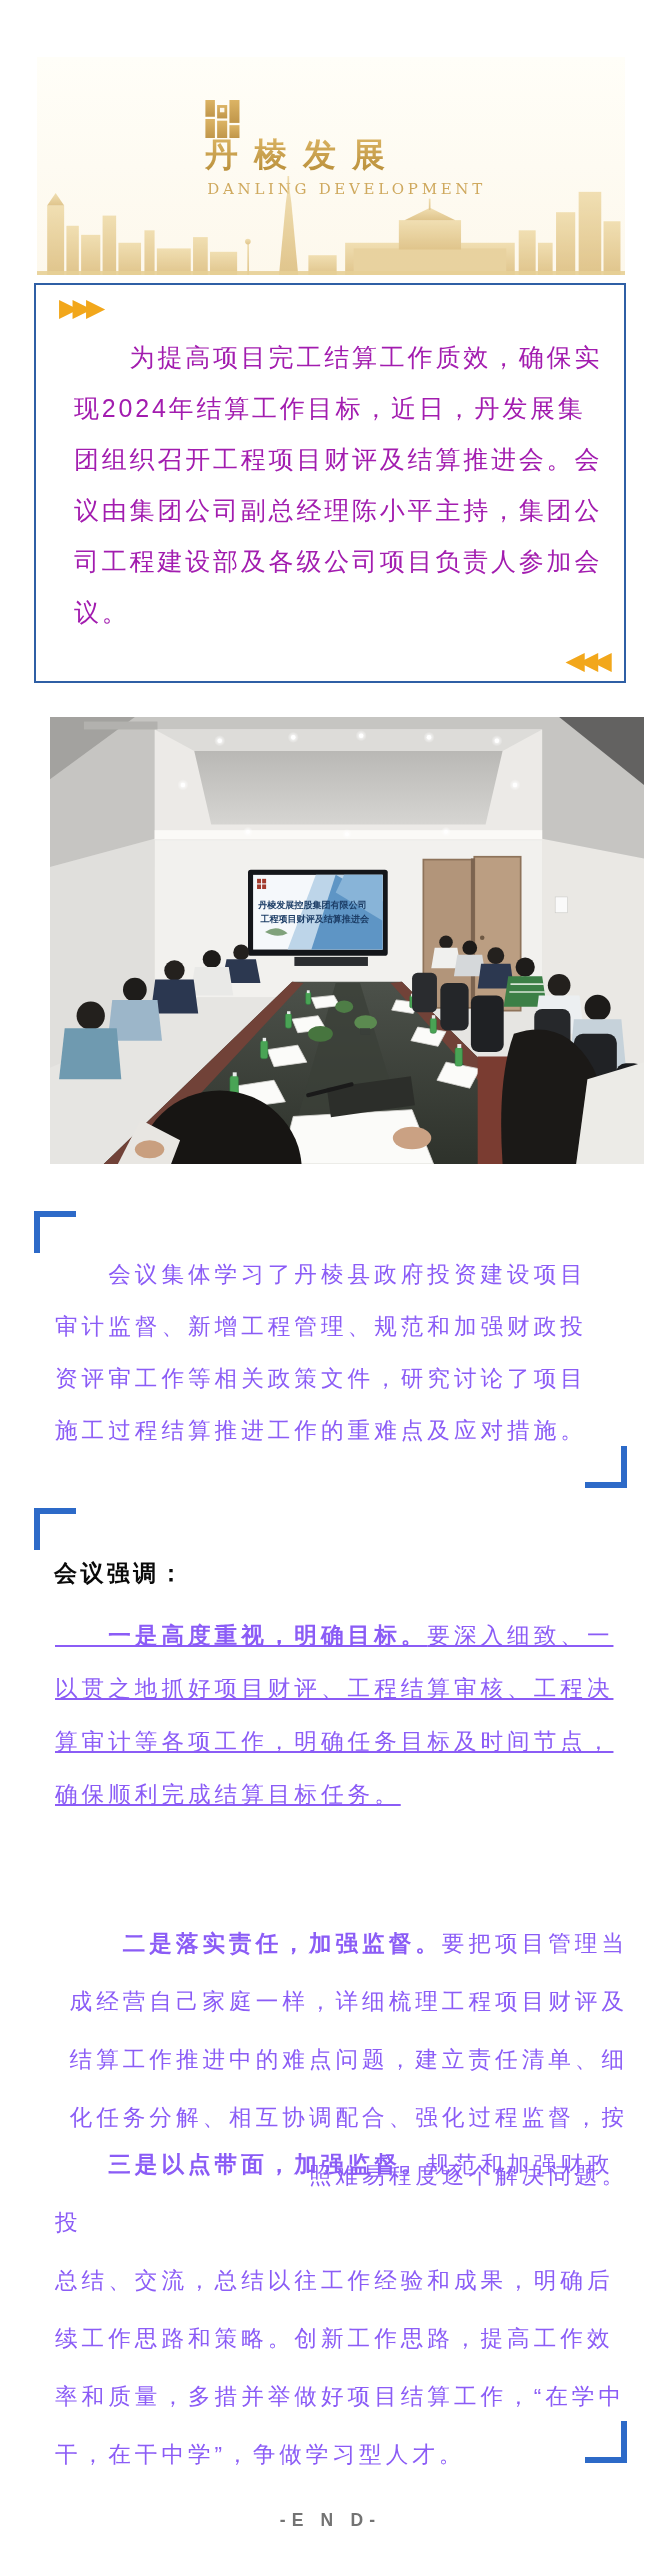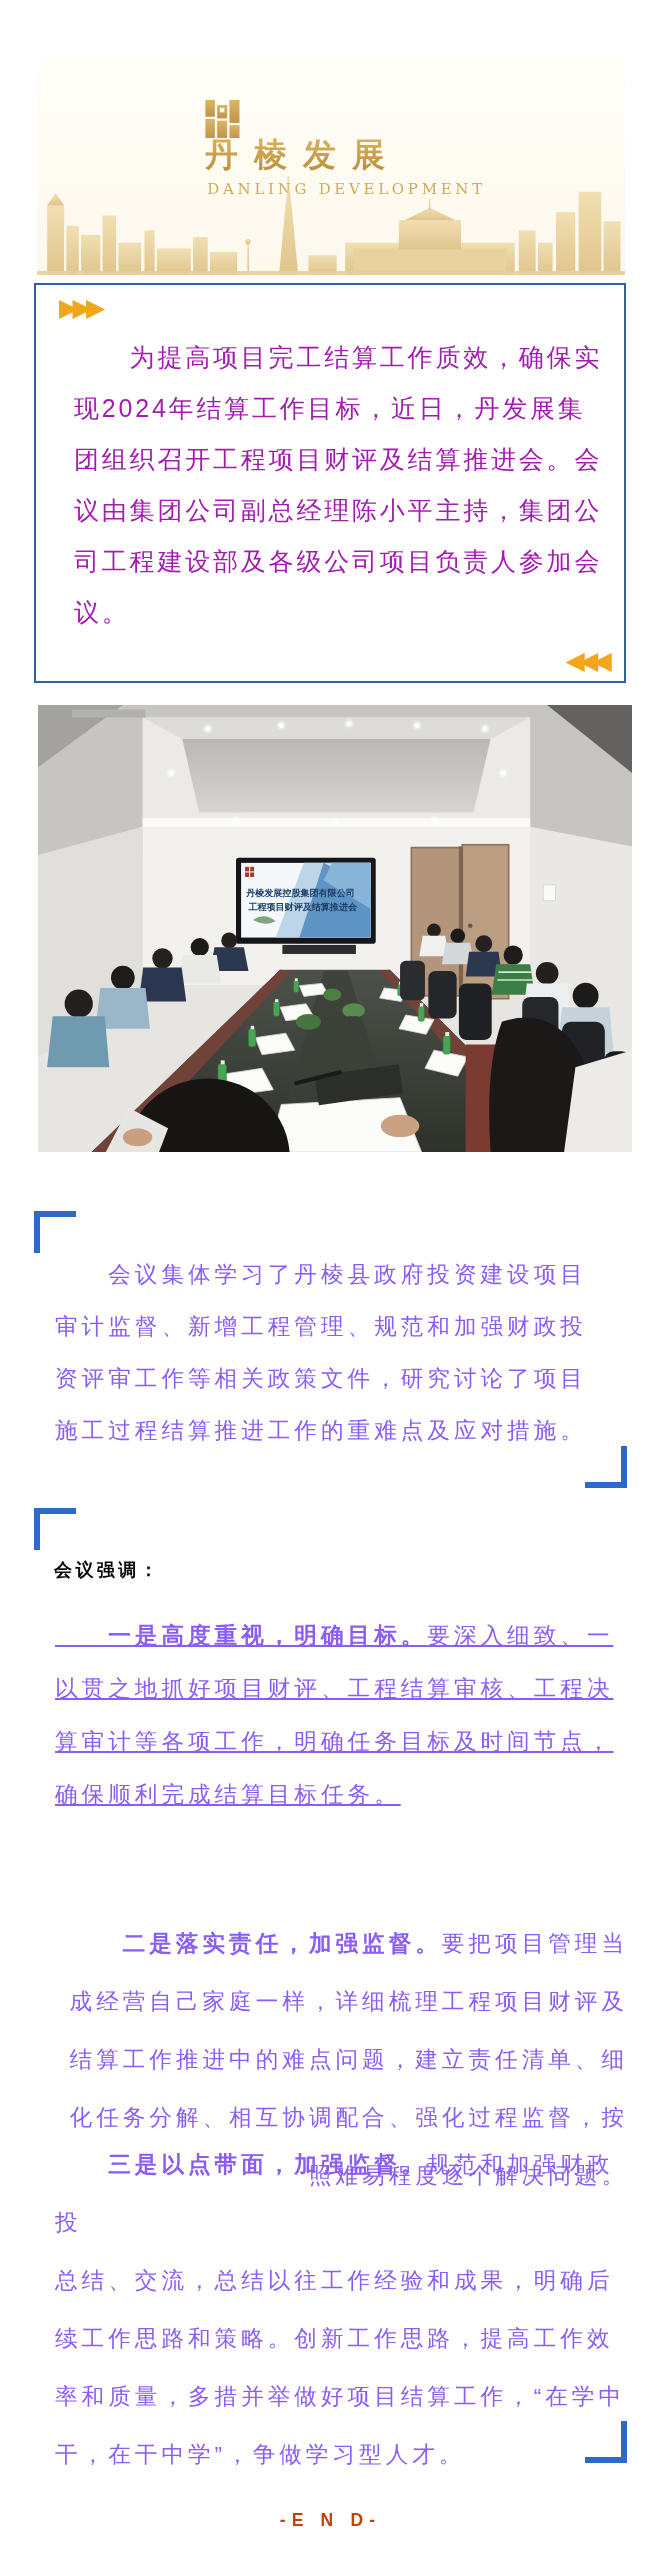--- a/index.html
+++ b/index.html
@@ -23,46 +23,46 @@
   .intro-box{position:absolute;left:34px;top:283px;width:588px;height:396px;
              border:2.8px solid #2f5fa5;background:#ffffff;}
   .arrows{position:absolute;font-size:25px;letter-spacing:-5.7px;color:#f2a71b;line-height:1;}
   .arrows.open{left:23px;top:10.2px;}
   .arrows.close{right:18px;top:363px;}
   .intro-text{position:absolute;left:38px;top:47px;width:543px;
               font-size:25px;line-height:51px;letter-spacing:2.8px;color:#a21caf;
               white-space:pre-line;}
 
   
-  .photo{position:absolute;left:34px;top:701px;width:594px;height:394px;margin:4px;}
+  .photo{position:absolute;left:34px;top:701px;width:594px;height:394px;margin:16px;}
   .photo svg{display:block;width:594px;height:447px;}
 
   
   .corner{position:absolute;width:36px;height:36px;border:0 solid #2d6ac8;}
   .corner.tl{border-top-width:6.2px;border-left-width:6.2px;}
   .corner.br{border-bottom-width:6.2px;border-right-width:6.2px;}
   .c1{left:34px;top:1211px;}
   .c1c{left:585px;top:1446px;}
   .c2{left:34px;top:1508px;}
   .c2c{left:585px;top:2421px;}
 
   
   .para{position:absolute;left:55px;width:573px;margin:0;
         font-size:22.6px;letter-spacing:4px;color:#8b5cf6;white-space:pre-line;}
   .p1{top:1249px;line-height:52px;}
   .p2{top:1609px;line-height:53px;text-decoration:underline;}
   .p3{top:1915px;line-height:58px;text-align:right;}
   .p4{top:2136px;line-height:58px;}
   .para b{font-weight:700;}
-  .emph{position:absolute;left:54px;top:1558px;margin:0;font-size:18px;font-weight:700;
+  .emph{position:absolute;left:54px;top:1558px;margin:0;font-size:23px;font-weight:700;
         letter-spacing:3.4px;color:#0a0a0a;}
 
   
   .end-mark{position:absolute;left:0;top:2510px;width:661px;text-align:center;
-            font-size:17.5px;font-weight:700;letter-spacing:6.2px;color:#c2410c;}
+            font-size:17.5px;font-weight:700;letter-spacing:6.2px;color:#737373;}
 </style>
 </head>
 <body>
 
 <header class="brand-card">
   <div class="logo-row">
     <div class="logo-mark">
       <svg viewBox="0 0 63 68" width="36" height="38">
         <defs>
           <linearGradient id="gold" x1="0" y1="0" x2="0" y2="1">

